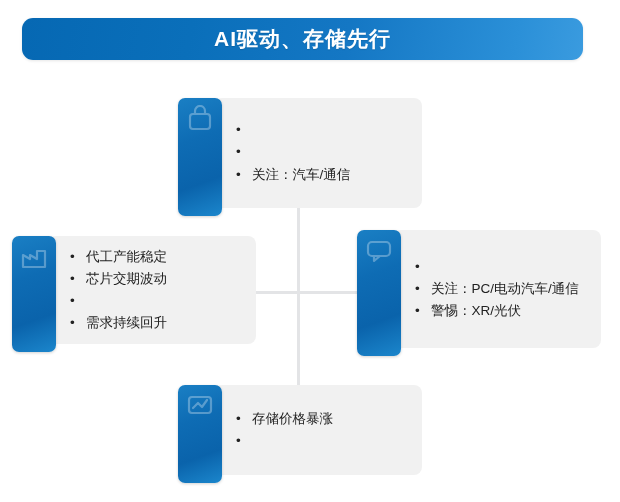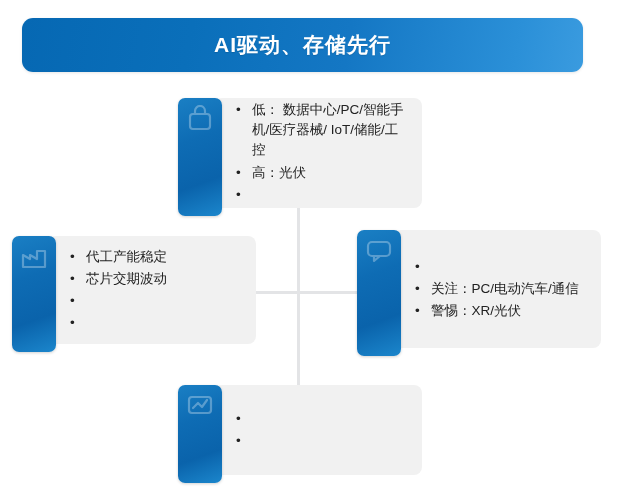--- a/index.html
+++ b/index.html
@@ -20,21 +20,21 @@
     width: 620px;
     height: 502px;
   }
 
   
   .title-banner {
     position: absolute;
     left: 22px;
     top: 18px;
     width: 561px;
-    height: 54px;
+    height: 42px;
     border-radius: 11px;
     background: linear-gradient(100deg, #0668b3 0%, #0a6fba 30%, #1477c4 58%, #2b90d8 88%, #3a9bdf 100%);
     box-shadow: 0 1px 3px rgba(0,0,0,0.10);
     display: flex;
     align-items: center;
     justify-content: center;
   }
   .title-text {
     color: #ffffff;
     font-size: 21px;
@@ -161,28 +161,27 @@
         <svg viewBox="0 0 30 26">
           <rect x="5" y="9" width="20" height="15" rx="3" fill="none" stroke="#ffffff" stroke-width="2.2"></rect>
           <path d="M10 9 V6 a5 5 0 0 1 10 0 V9" fill="none" stroke="#ffffff" stroke-width="2.2"></path>
         </svg>
       </span>
       <span class="tab-label">库存端</span>
     </div>
     <div class="panel">
       <div class="bullet-row">
         <span class="bullet-dot">•</span>
-        <span class="bullet-text">低： 数据中心/PC/智能手机/医疗器械/ IoT/储能/工控</span>
-      </div>
-      <div class="bullet-row">
-        <span class="bullet-dot">•</span>
-        <span class="bullet-text">高：光伏</span>
-      </div>
-      <div class="bullet-row">
-        <span class="bullet-dot">•</span>
+      </div>
+      <div class="bullet-row">
+        <span class="bullet-dot">•</span>
+      </div>
+      <div class="bullet-row">
+        <span class="bullet-dot">•</span>
+        <span class="bullet-text">关注：汽车/通信</span>
       </div>
     </div>
   </div>
 
   <div class="block" id="block-supply">
     <div class="tab">
       <span class="tab-icon">
         <svg viewBox="0 0 30 26">
           <path d="M4 24 V12 l7 4 V12 l7 4 V8 h8 v16 z" fill="none" stroke="#ffffff" stroke-width="2.2" stroke-linejoin="round"></path>
         </svg>
@@ -196,20 +195,21 @@
       </div>
       <div class="bullet-row">
         <span class="bullet-dot">•</span>
         <span class="bullet-text">芯片交期波动</span>
       </div>
       <div class="bullet-row">
         <span class="bullet-dot">•</span>
       </div>
       <div class="bullet-row">
         <span class="bullet-dot">•</span>
+        <span class="bullet-text">需求持续回升</span>
       </div>
     </div>
   </div>
 
   <div class="block" id="block-demand">
     <div class="tab">
       <span class="tab-icon">
         <svg viewBox="0 0 30 26">
           <rect x="4" y="5" width="22" height="14" rx="4" fill="none" stroke="#ffffff" stroke-width="2.2"></rect>
           <path d="M10 19 l0 5 l6 -5" fill="none" stroke="#ffffff" stroke-width="2.2" stroke-linejoin="round"></path>
@@ -238,20 +238,21 @@
         <svg viewBox="0 0 30 26">
           <rect x="4" y="5" width="22" height="16" rx="3" fill="none" stroke="#ffffff" stroke-width="2.2"></rect>
           <path d="M8 16 l5 -5 l4 4 l5 -7" fill="none" stroke="#ffffff" stroke-width="2.2" stroke-linecap="round" stroke-linejoin="round"></path>
         </svg>
       </span>
       <span class="tab-label">价格端</span>
     </div>
     <div class="panel">
       <div class="bullet-row">
         <span class="bullet-dot">•</span>
+        <span class="bullet-text">存储价格暴涨</span>
       </div>
       <div class="bullet-row">
         <span class="bullet-dot">•</span>
       </div>
     </div>
   </div>
 
 </div>
 
 </body></html>

